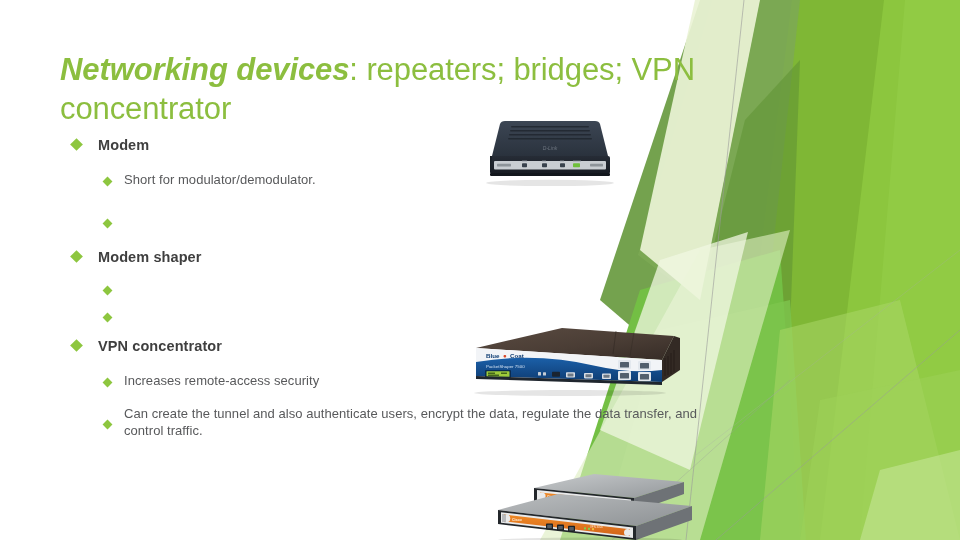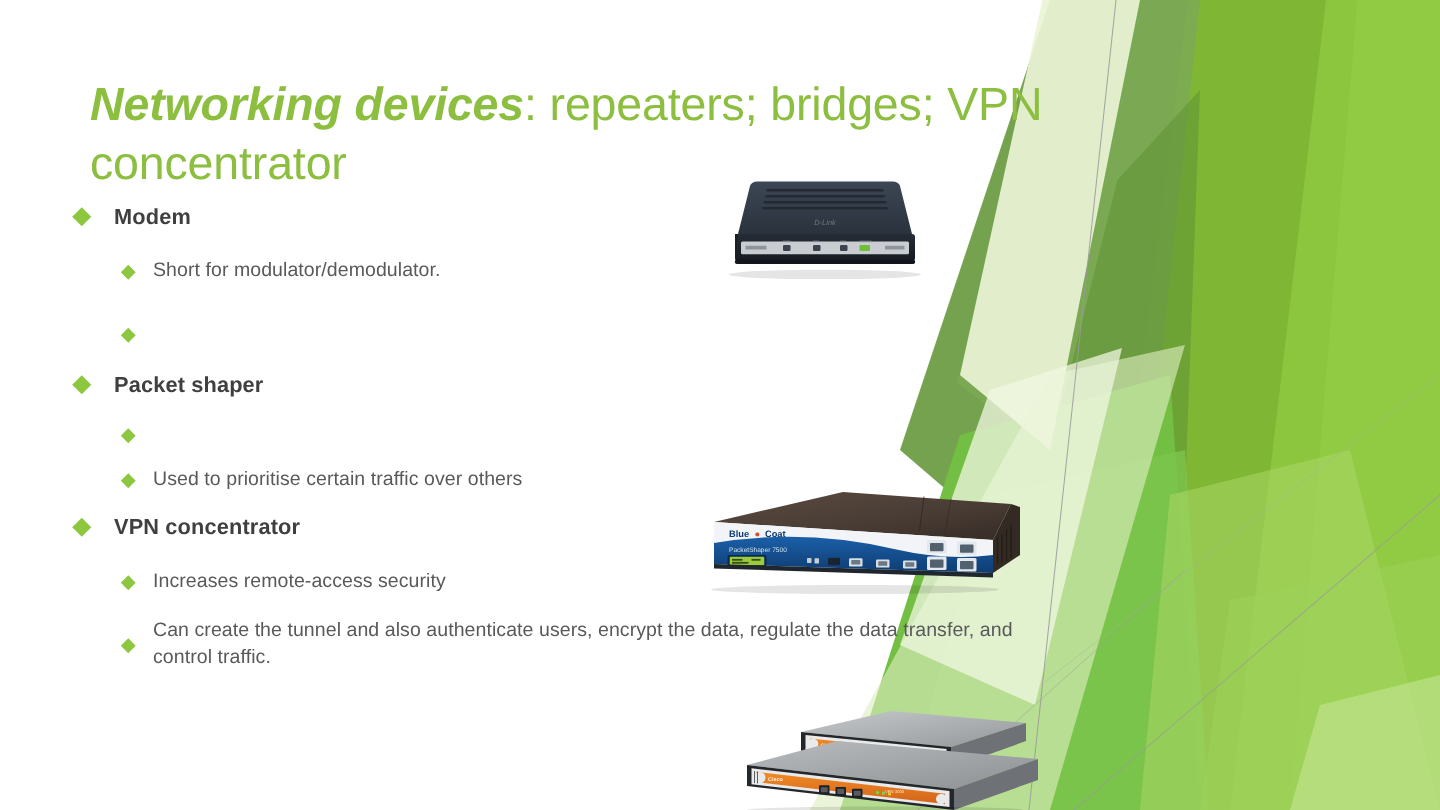--- a/index.html
+++ b/index.html
@@ -39,21 +39,21 @@
     letter-spacing: -0.1px;
   }
   .title .lead {
     font-weight: bold;
     font-style: italic;
   }
 
   
   .body-area {
     position: absolute;
-    left: 50px;
+    left: 72px;
     top: 136px;
     width: 660px;
   }
 
   .lvl1 {
     display: flex;
     align-items: flex-start;
     margin-top: 0;
   }
 
@@ -365,34 +365,33 @@
     <div class="gap-sm"></div>
 
     <div class="lvl2 indent2">
       <span class="dia dia2"></span>
     </div>
 
     <div class="gap-lg"></div>
 
     <div class="lvl1">
       <span class="dia dia1"></span>
-      <span class="txt">Packet shaper</span>
-    </div>
-
-    <div class="gap-md"></div>
-
-    <div class="lvl2 indent2">
-      <span class="dia dia2"></span>
-    </div>
-
-    <div class="gap-md"></div>
-
-    <div class="lvl2 indent2">
-      <span class="dia dia2"></span>
-      <span class="txt">Used to prioritise certain traffic over others</span>
+      <span class="txt">Modem shaper</span>
+    </div>
+
+    <div class="gap-md"></div>
+
+    <div class="lvl2 indent2">
+      <span class="dia dia2"></span>
+    </div>
+
+    <div class="gap-md"></div>
+
+    <div class="lvl2 indent2">
+      <span class="dia dia2"></span>
     </div>
 
     <div class="gap-md"></div>
 
     <div class="lvl1">
       <span class="dia dia1"></span>
       <span class="txt">VPN concentrator</span>
     </div>
 
     <div class="gap-md"></div>

